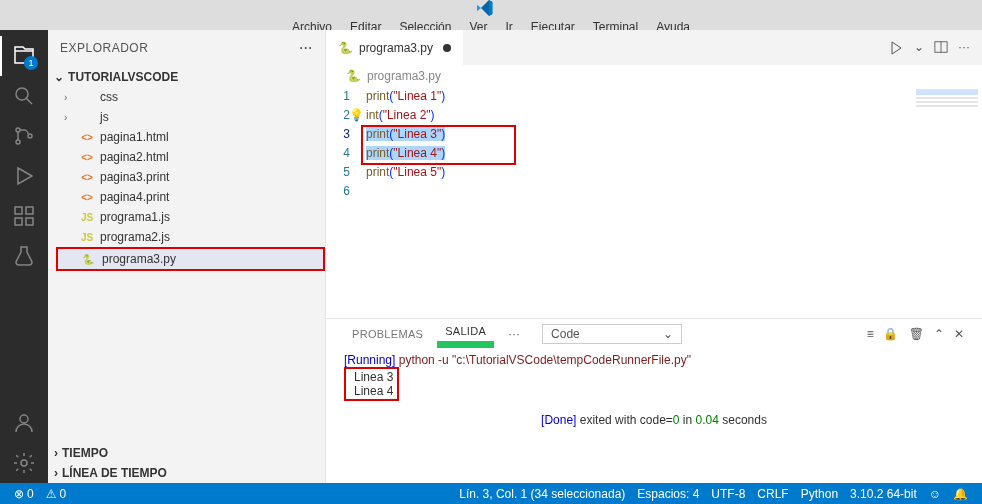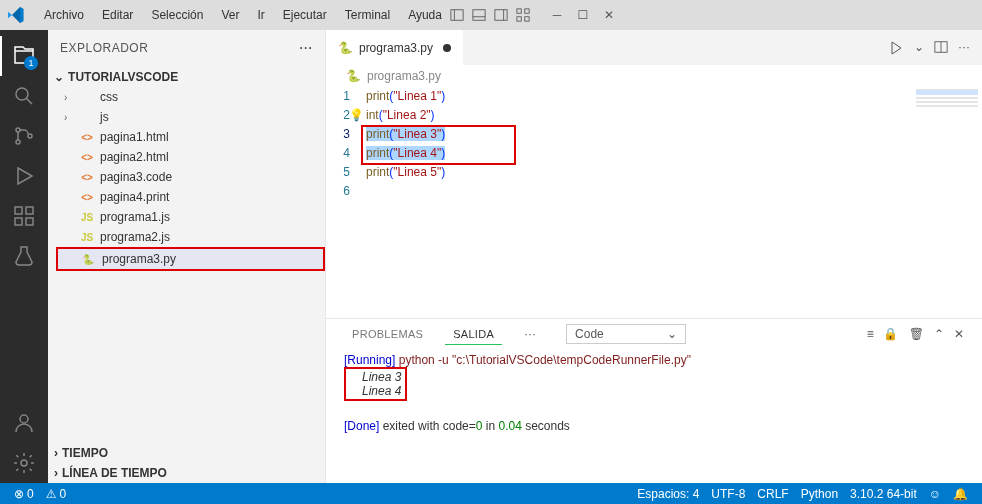--- a/index.html
+++ b/index.html
@@ -1,17 +1,17 @@
 <!DOCTYPE html>
 <html><head>
 <meta charset="utf-8">
 <style>
 * { margin: 0; padding: 0; box-sizing: border-box; font-family: 'Segoe UI', Tahoma, sans-serif; font-size: 12px; }
 body { width: 982px; height: 504px; background: #fff; display: flex; flex-direction: column; overflow: hidden; }
-.titlebar { height: 30px; background: #ddd; display: flex; align-items: center; padding: 0 8px; }
+.titlebar { height: 30px; background: #ddd; display: flex; align-items: center; padding: 0 8px; flex-direction: column; }
 .titlebar .logo { width: 16px; height: 16px; margin-right: 12px; }
 .menu { display: flex; gap: 2px; }
 .menu-item { padding: 4px 8px; color: #333; cursor: pointer; }
 .titlebar .title { flex: 1; text-align: center; color: #333; font-size: 12px; }
 .titlebar .win-controls { display: flex; gap: 12px; align-items: center; }
 .titlebar .layout-icons { display: flex; gap: 8px; margin-right: 20px; }
 .layout-btn, .win-btn { width: 14px; height: 14px; display: flex; align-items: center; justify-content: center; cursor: pointer; color: #555; }
 
 .main { flex: 1; display: flex; min-height: 0; }
 .activitybar { width: 48px; background: #2c2c2c; display: flex; flex-direction: column; align-items: center; padding-top: 6px; }
@@ -54,33 +54,33 @@
 .code-line .sel { background: #add6ff; }
 .code-line .bulb { display: inline-block; width: 14px; color: #ddb100; margin-left: -17px; margin-right: 3px; }
 .tok-fn { color: #795e26; }
 .tok-paren { color: #0431fa; }
 .tok-str { color: #a31515; }
 .minimap { width: 70px; background: #fff; position: relative; }
 .minimap .mini-line { height: 2px; background: #e5e5e5; margin: 2px 4px; }
 .minimap .mini-sel { position: absolute; right: 4px; left: 4px; background: #cfe2ff; height: 5px; }
 
 .panel { height: 165px; border-top: 1px solid #e7e7e7; display: flex; flex-direction: column; background: #fff; }
-.panel-tabs { height: 30px; display: flex; align-items: center; gap: 14px; padding: 0 18px; justify-content: space-between; }
+.panel-tabs { height: 30px; display: flex; align-items: center; gap: 6px; padding: 0 18px; justify-content: space-between; }
 .panel-tab { padding: 4px 8px; color: #777; font-size: 11px; cursor: pointer; letter-spacing: 0.3px; }
-.panel-tab.active { color: #333; border-bottom: 1px solid #22c55e; }
+.panel-tab.active { color: #333; border-bottom: 7px solid #22c55e; }
 .panel-tab-more { padding: 0 8px; color: #555; }
-.panel-drop { margin-left: 8px; padding: 2px 8px; border: 1px solid #ccc; width: 120px; color: #555; display: flex; justify-content: space-between; align-items: center; }
+.panel-drop { margin-left: 8px; padding: 2px 8px; border: 1px solid #ccc; width: 140px; color: #555; display: flex; justify-content: space-between; align-items: center; }
 .panel-actions { margin-left: auto; display: flex; gap: 10px; color: #555; }
 .panel-actions span { cursor: pointer; }
 .panel-content { flex: 1; padding: 4px 18px; font-family: Consolas, monospace; font-size: 13px; color: #333; overflow: hidden; }
 .panel-content .line { white-space: pre; }
 .t-blue { color: #0000cd; }
 .t-gold { color: #7f1d1d; }
 .t-green { color: #008000; }
-.red-box-out { border: 2px solid #d00; display: inline-block; padding: 1px 4px 1px 16px; font-style: italic; }
+.red-box-out { border: 2px solid #d00; display: inline-block; padding: 1px 4px 1px 8px; }
 
 .statusbar { height: 21px; background: #007acc; color: #fff; display: flex; align-items: center; font-size: 11px; padding: 0 8px; }
 .statusbar .sb-item { padding: 0 6px; cursor: pointer; display: flex; align-items: center; gap: 3px; }
 .statusbar .spacer { flex: 1; }
 
 svg { display: block; }
 </style>
 </head>
 <body>
 
@@ -221,21 +221,21 @@
             <span>pagina1.html</span>
           </div>
         <div class="file-item">
             <span class="chev"></span>
             <span class="file-icon ic-html">&lt;&gt;</span>
             <span>pagina2.html</span>
           </div>
         <div class="file-item">
             <span class="chev"></span>
             <span class="file-icon ic-html">&lt;&gt;</span>
-            <span>pagina3.code</span>
+            <span>pagina3.print</span>
           </div>
         <div class="file-item">
             <span class="chev"></span>
             <span class="file-icon ic-html">&lt;&gt;</span>
             <span>pagina4.print</span>
           </div>
         <div class="file-item">
             <span class="chev"></span>
             <span class="file-icon ic-js">JS</span>
             <span>programa1.js</span>
@@ -334,37 +334,38 @@
           <span>⌃</span>
           <span>✕</span>
         </div>
       </div>
       <div class="panel-content">
         <div class="line"><span class="t-blue">[Running]</span><span class="t-gold"> python -u "c:\TutorialVSCode\tempCodeRunnerFile.py"</span></div>
         <div class="red-box-out">
           <div class="line">Linea 3</div>
           <div class="line">Linea 4</div>
         </div>
-        <div class="line" style="margin-top:18px;"><span class="t-blue">[Done]</span><span> exited with code=</span><span class="t-green">0</span><span> in </span><span class="t-green">0.04</span><span> seconds</span></div>
+        <div class="line" style="margin-top:12px;text-align:center;"><span class="t-blue">[Done]</span><span> exited with code=</span><span class="t-green">0</span><span> in </span><span class="t-green">0.04</span><span> seconds</span></div>
       </div>
     </div>
   </div>
 
 </div>
 
 <div class="statusbar">
   <div class="sb-item">
       <span>⊗</span>
       <span>0</span>
     </div>
   <div class="sb-item">
       <span>⚠</span>
       <span>0</span>
     </div>
   <div class="spacer"></div>
+  <div class="sb-item">Lín. 3, Col. 1 (34 seleccionada)</div>
   <div class="sb-item">Espacios: 4</div>
   <div class="sb-item">UTF-8</div>
   <div class="sb-item">CRLF</div>
   <div class="sb-item">Python</div>
   <div class="sb-item">3.10.2 64-bit</div>
   <div class="sb-item">☺</div>
   <div class="sb-item">🔔</div>
 </div>
 
 </body></html>

